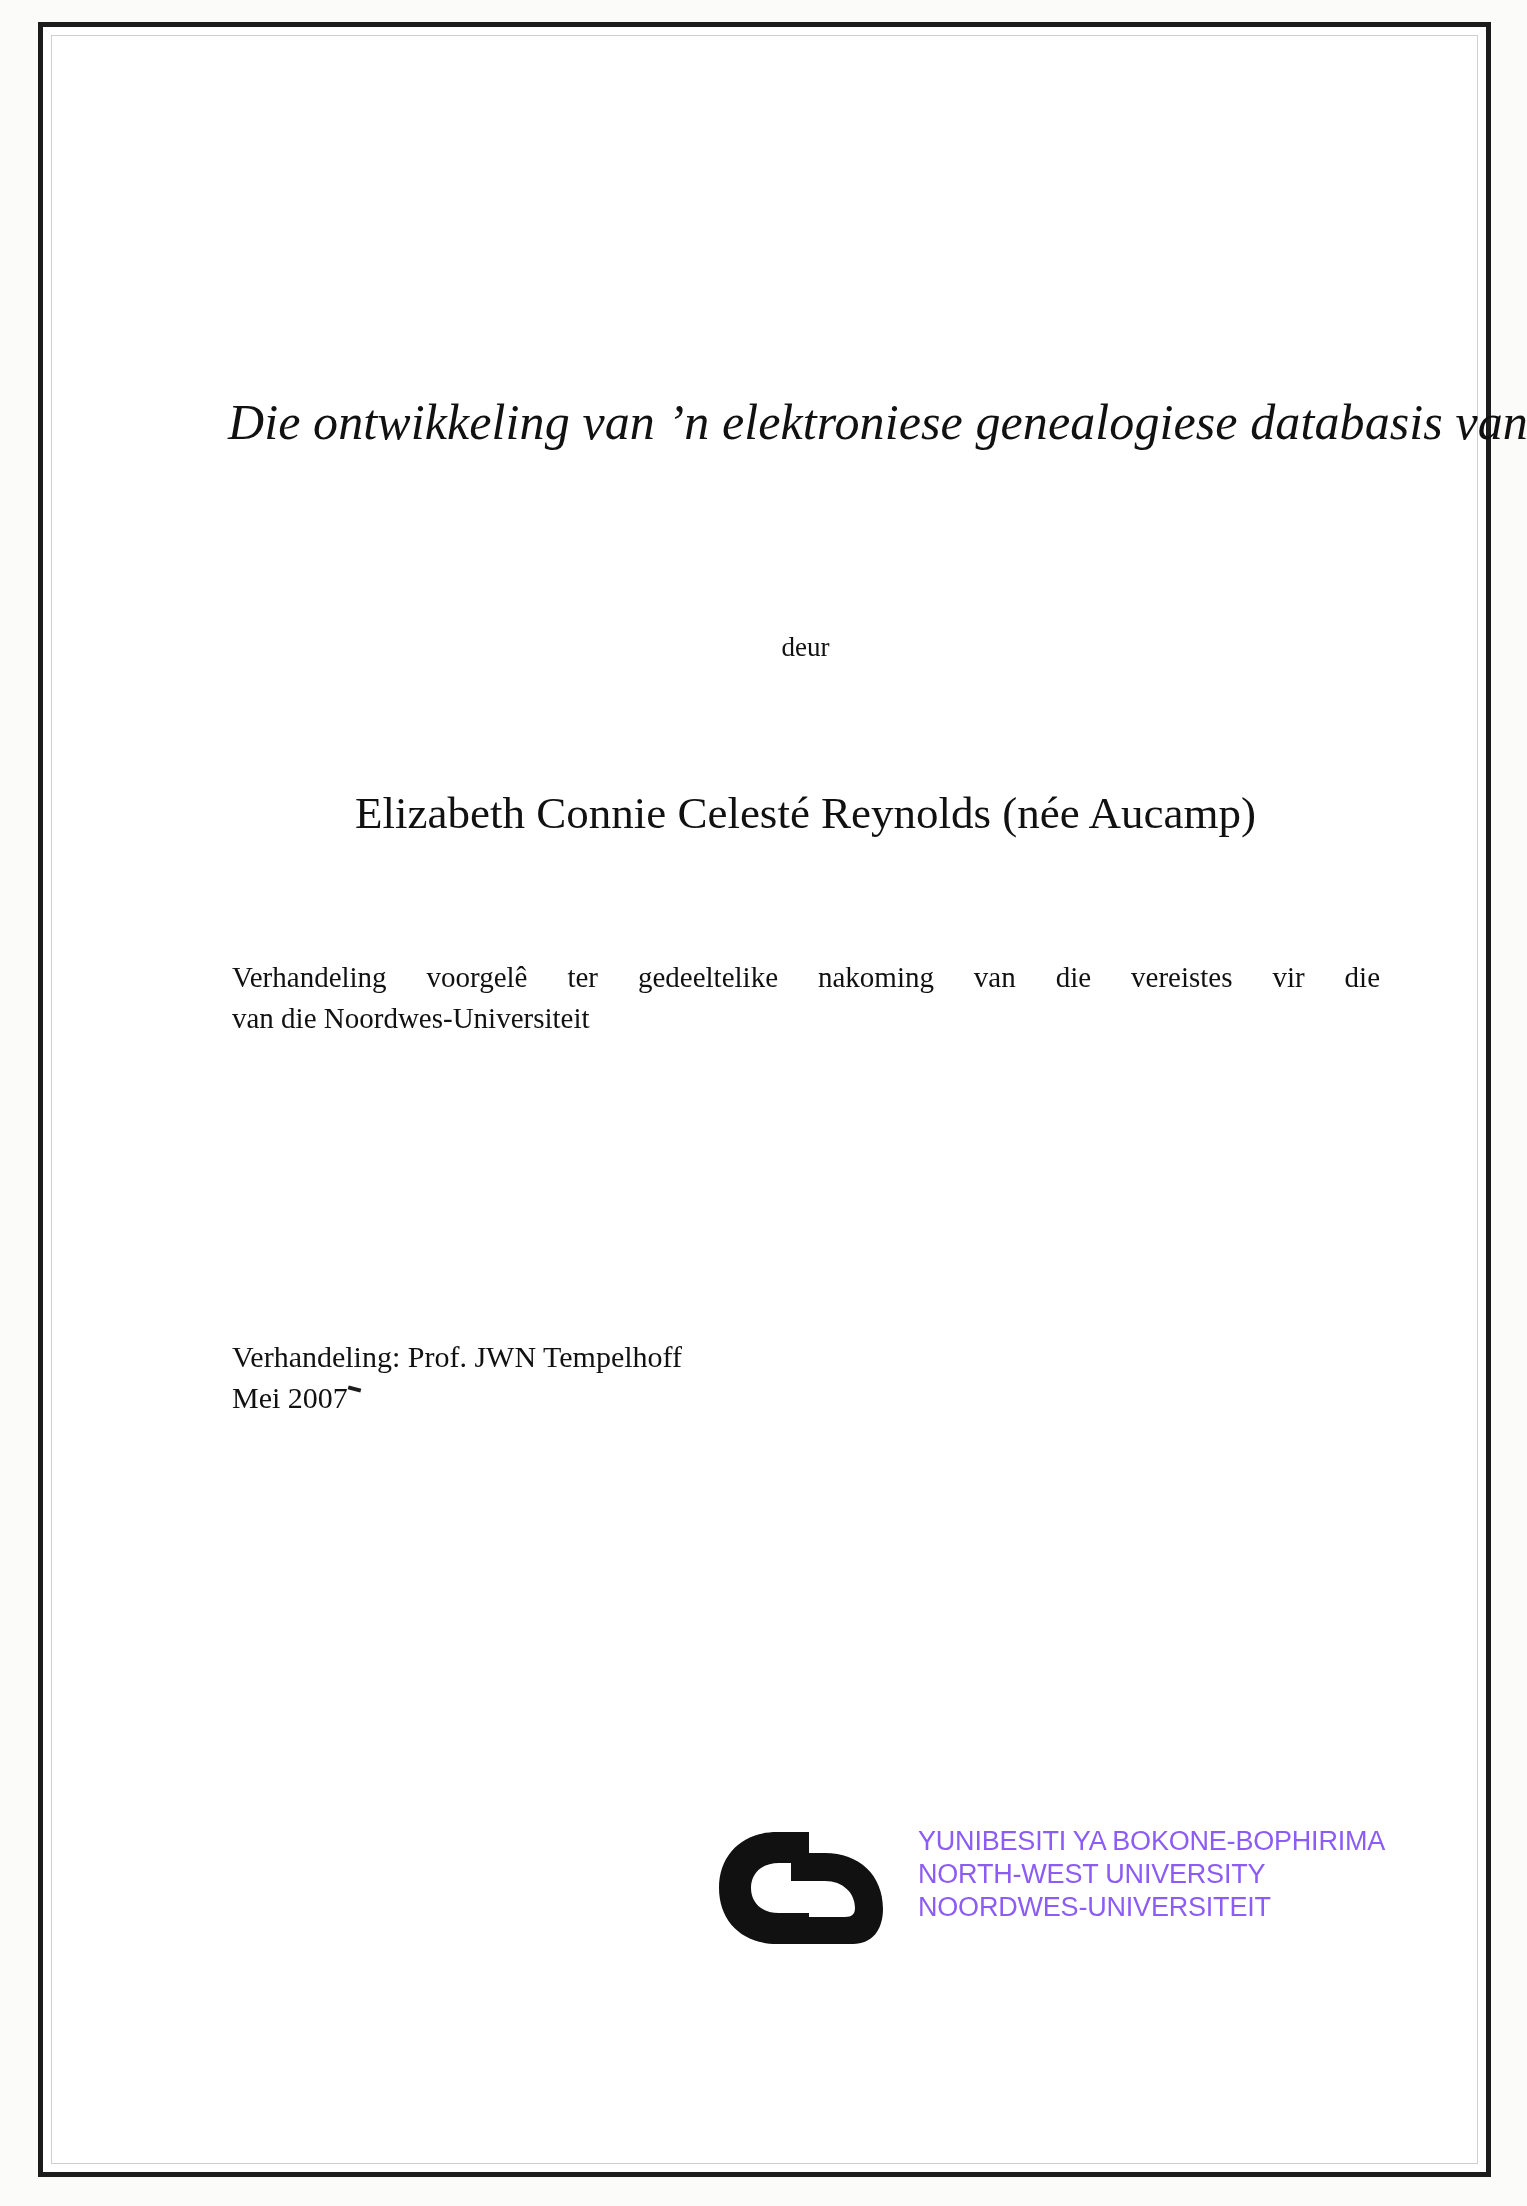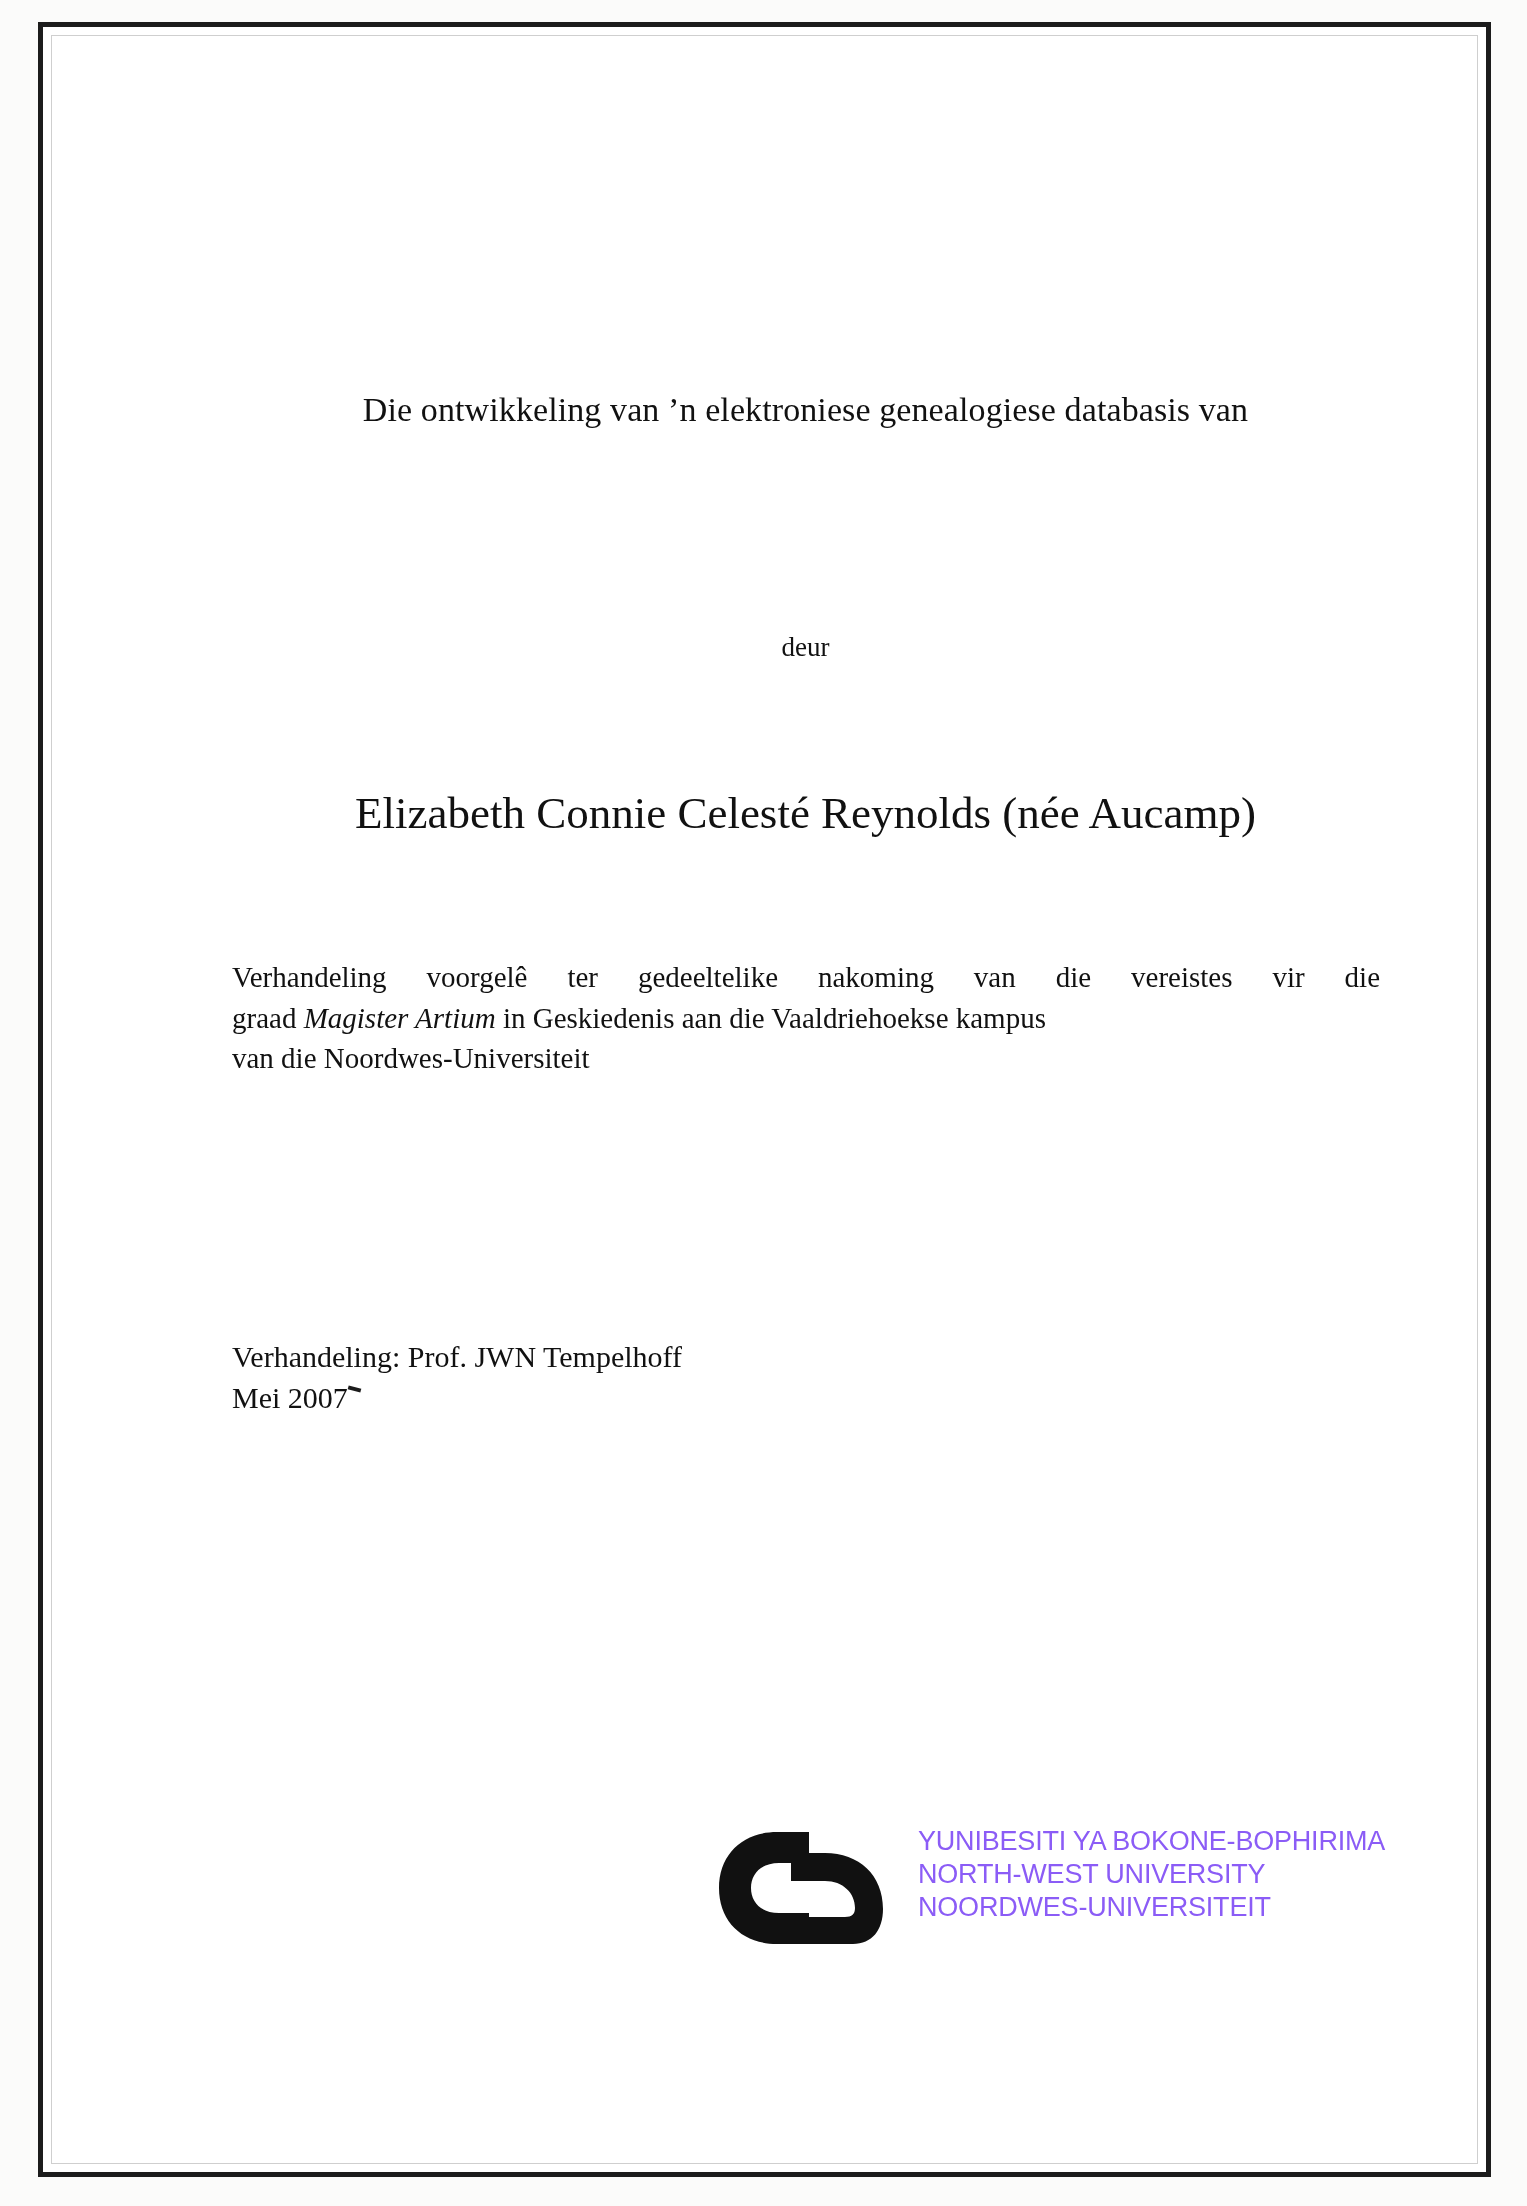--- a/index.html
+++ b/index.html
@@ -50,25 +50,26 @@
   
   .content {
     position: absolute;
     left: 185px;
     top: 355px;
     width: 1155px;
   }
 
   .doc-title {
     text-align: center;
-    font-size: 34px;
+    font-size: 50px;
     line-height: 1.62;
     letter-spacing: 0.1px;
     margin: 0;
     font-weight: normal;
+    font-style: italic;
   }
   .title-line {
     display: block;
     white-space: nowrap;
   }
   .title-line.second {
     margin-top: 6px;
   }
 
   .deur {
@@ -182,21 +183,20 @@
       <h1 class="doc-title">
         <span class="title-line">Die ontwikkeling van ’n elektroniese genealogiese databasis van</span>
       </h1>
 
       <p class="deur">deur</p>
 
       <p class="author">Elizabeth Connie Celesté Reynolds (née Aucamp)</p>
 
       <div class="abstract-block">
         <p class="abstract-line-1">Verhandeling voorgelê ter gedeeltelike nakoming van die vereistes vir die</p>
-        <p class="abstract-line-2"><span>graad </span><span class="abstract-italic">Magister Artium</span><span> in Geskiedenis aan die Vaaldriehoekse kampus</span></p>
         <p class="abstract-line-3">van die Noordwes-Universiteit</p>
       </div>
 
       <div class="supervisor-block">
         <p>Verhandeling: Prof. JWN Tempelhoff</p>
         <p><span class="date-line">Mei 2007</span></p>
       </div>
 
       <div class="logo-block">
         <div class="logo-mark">

